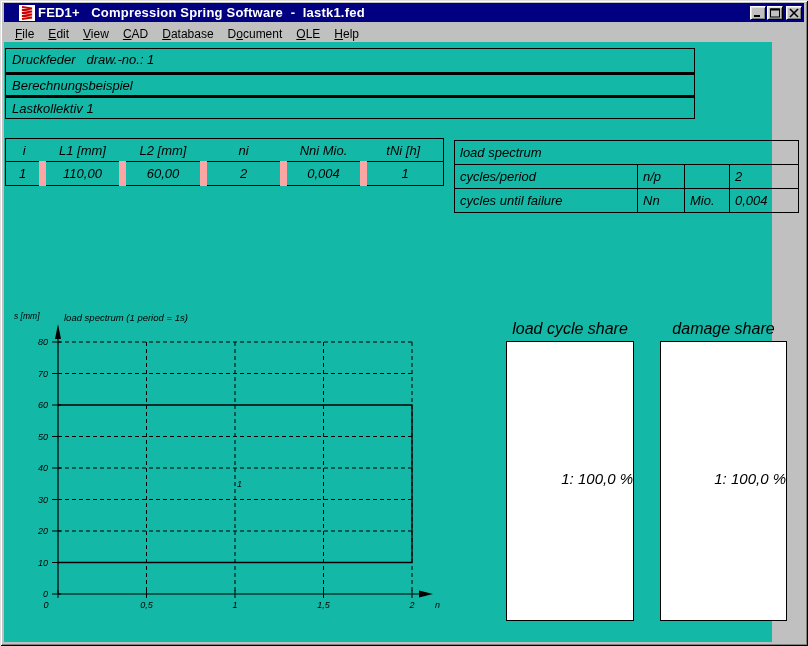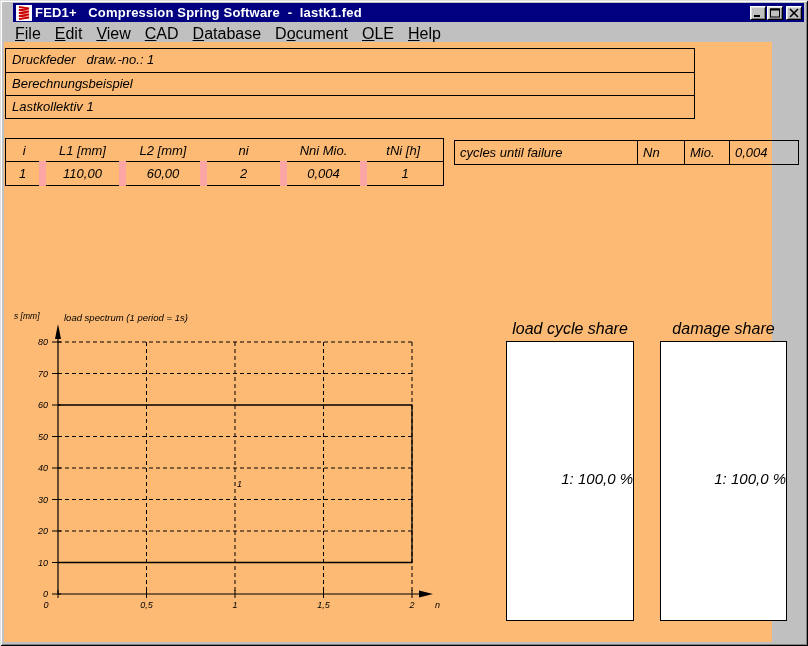--- a/index.html
+++ b/index.html
@@ -5,50 +5,50 @@
   html,body { margin:0; padding:0; background:#555; }
   * { box-sizing:border-box; }
   .window {
     position:relative; width:808px; height:646px; background:#c0c0c0;
     font-family:"Liberation Sans", sans-serif;
     box-shadow: inset 1px 1px 0 #dfdfdf, inset -1px -1px 0 #000000,
                 inset 2px 2px 0 #ffffff, inset -2px -2px 0 #808080;
   }
   .titlebar {
     position:absolute; left:4px; top:3px; right:4px; height:19px;
-    background:#000080; display:flex; align-items:center; padding-left:2px;margin-left:9px;
+    background:#000080; display:flex; align-items:center; padding-left:14px;
   }
   .title-icon { width:16px; height:16px; margin:0 3px 0 1px; flex:0 0 auto; }
   .title-text {
     color:#fff; font-weight:bold; font-size:13px; white-space:pre;
     flex:1 1 auto; overflow:hidden; letter-spacing:0.2px;
   }
   .win-buttons { display:flex; align-items:center; margin-right:2px; }
   .win-btn {
     width:16px; height:14px; background:#c0c0c0; margin-left:1px;
     border:1px solid; border-color:#ffffff #000000 #000000 #ffffff;
     box-shadow: inset 1px 1px 0 #dfdfdf, inset -1px -1px 0 #808080;
     display:flex; align-items:center; justify-content:center; padding:0; cursor:pointer;
   }
   .win-btn.close { margin-left:3px; }
   .menubar {
     position:absolute; left:4px; top:23px; right:4px; height:21px;
     background:#c0c0c0; display:flex; align-items:center; padding-left:4px;
-    font-size:16px; color:#000;
+    font-size:12px; color:#000;
   }
   .menu-item { padding:1px 7px; cursor:default; }
   .menu-item u { text-decoration:underline; }
   .client {
     position:absolute; left:4px; top:42px; width:768px; height:600px;
-    background:#fdba74; color:#000; font-style:italic; font-size:13px;
+    background:#14b8a6; color:#000; font-style:italic; font-size:13px;
   }
   .hdr-lines { position:absolute; left:1px; top:6px; width:690px; border:1px solid #000; }
   .hdr-line {
     height:23px; line-height:22px; padding-left:6px; white-space:pre;
-    border-top:1px solid #000000;
+    border-top:3px solid #000000;
   }
   .hdr-line:first-child { border-top:none; }
   table.sheet { border-collapse:collapse; table-layout:fixed; font-style:italic; font-size:13px; color:#000; }
   table.sheet td { padding:0 5px; overflow:hidden; white-space:nowrap; }
   .load-table { position:absolute; left:1px; top:96px; width:438px; border:1px solid #000; }
   .load-table thead td { border-bottom:1px solid #000; height:23px; text-align:center; }
   .load-table tbody td { border-left:7px solid #fca5a5; height:24px; text-align:center; }
   .load-table tbody td:first-child { border-left:none; }
   .spec-table { position:absolute; left:450px; top:98px; width:344px; border:1px solid #000; }
   .spec-table td { border:1px solid #000; height:24px; text-align:left; }
@@ -140,20 +140,29 @@
       </table>
 
     <table class="sheet spec-table" id="spec-table">
         <colgroup>
           <col style="width: 183px;">
           <col style="width: 47px;">
           <col style="width: 45px;">
           <col style="width: 69px;">
         </colgroup>
         <tbody>
+          <tr>
+            <td colspan="4">load spectrum</td>
+          </tr>
+          <tr>
+            <td>cycles/period</td>
+            <td>n/p</td>
+            <td></td>
+            <td>2</td>
+          </tr>
           <tr>
             <td>cycles until failure</td>
             <td>Nn</td>
             <td>Mio.</td>
             <td>0,004</td>
           </tr>
         </tbody>
       </table>
 
     <svg class="chart-svg" id="chart" width="436" height="330">

